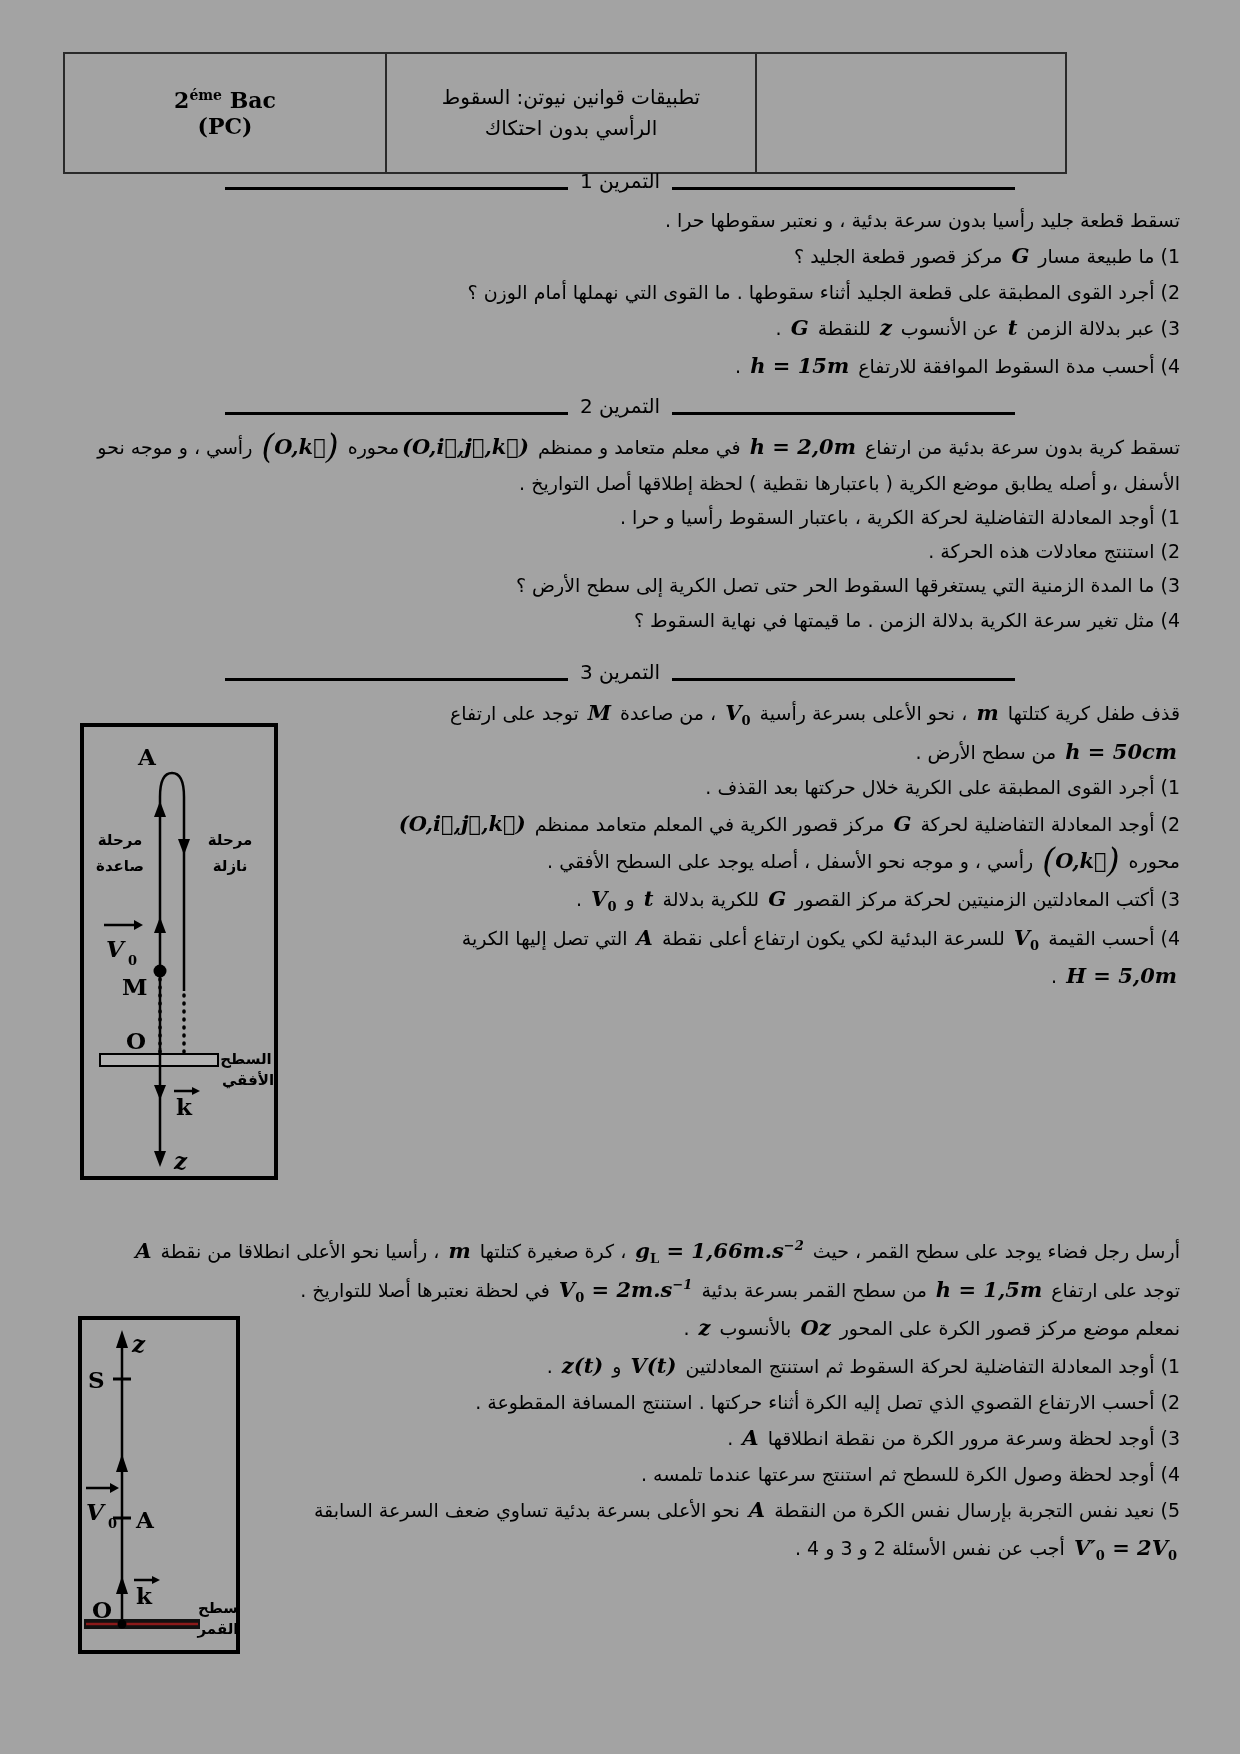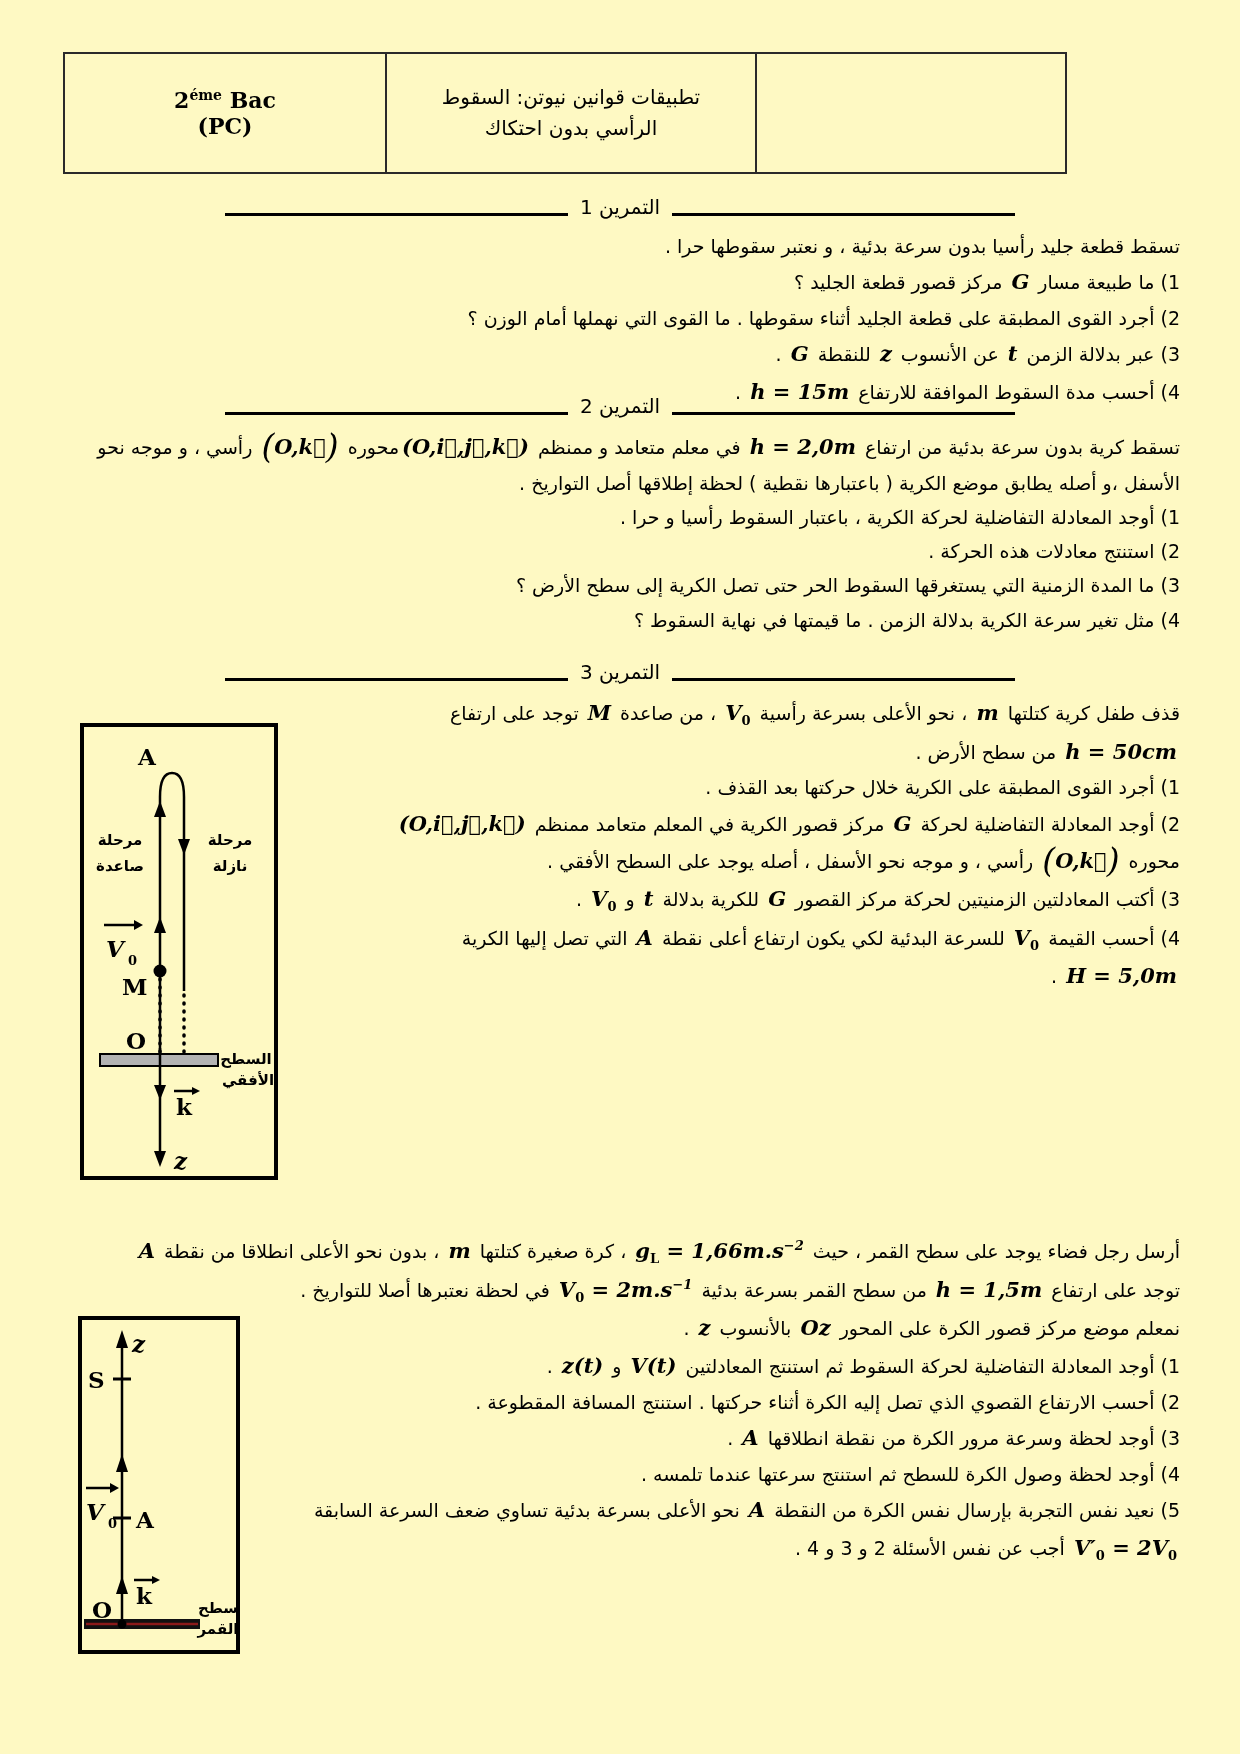--- a/index.html
+++ b/index.html
@@ -1,16 +1,16 @@
 <!DOCTYPE html>
 <html lang="ar"><head>
 <meta charset="utf-8">
 <style>
   html,body{margin:0;padding:0;background:#e8e8e8;}
-  #page{position:relative;width:1240px;height:1754px;background:#fef9c3;overflow:hidden;
+  #page{position:relative;width:1240px;height:1754px;background:#a3a3a3;overflow:hidden;
         font-family:"DejaVu Sans",sans-serif;color:#000;}
   
   #header-table{position:absolute;left:63px;top:52px;width:1000px;height:118px;
         display:flex;border:2px solid #2a2a2a;}
   .hcell{border-left:2px solid #2a2a2a;box-sizing:border-box;display:flex;flex-direction:column;
         align-items:center;justify-content:center;}
   .hcell:first-child{border-left:none;}
   #hcell-grade{width:32%;font-family:"DejaVu Serif",serif;font-weight:bold;font-size:22px;}
   #hcell-title{width:37%;font-size:20px;text-align:center;direction:rtl;padding:0 28px;line-height:1.55;}
   #hcell-empty{width:31%;}
@@ -49,21 +49,21 @@
     <div class="hcell" id="hcell-grade">
       <div id="grade-line1"><span>2</span><sup>éme</sup><span> Bac</span></div>
       <div id="grade-line2">(PC)</div>
     </div>
     <div class="hcell" id="hcell-title">
       <div>تطبيقات قوانين نيوتن: السقوط الرأسي بدون احتكاك</div>
     </div>
     <div class="hcell" id="hcell-empty"></div>
   </div>
 
-  <div class="exercise" id="ex1" style="top:195px;">
+  <div class="exercise" id="ex1" style="top:169px;">
     <div class="ex-title">
       <div class="tline"></div>
       <div class="ttext">التمرين 1</div>
       <div class="tline"></div>
     </div>
     <div class="ex-body">
         <div class="line"><span class="seg-ar">تسقط قطعة جليد رأسيا بدون سرعة بدئية ، و نعتبر سقوطها حرا .</span></div>
         <div class="line"><span class="seg-ar">1) ما طبيعة مسار </span><span class="seg-fm">G</span><span class="seg-ar"> مركز قصور قطعة الجليد ؟</span></div>
         <div class="line"><span class="seg-ar">2) أجرد القوى المطبقة على قطعة الجليد أثناء سقوطها . ما القوى التي نهملها أمام الوزن ؟</span></div>
         <div class="line"><span class="seg-ar">3) عبر بدلالة الزمن </span><span class="seg-fm">t</span><span class="seg-ar"> عن الأنسوب </span><span class="seg-fm">z</span><span class="seg-ar"> للنقطة </span><span class="seg-fm">G</span><span class="seg-ar"> .</span></div>
@@ -139,21 +139,21 @@
       <line x1="94" y1="368" x2="112" y2="368" stroke="#000" stroke-width="2.5"></line>
       <path d="M112 364 L120 368 L112 372 Z" fill="#000"></path>
       <text class="lbl-letter" x="96" y="392">k</text>
       <path d="M74 428 L86 428 L80 444 Z" fill="#000"></path>
       <text class="lbl-math" x="94" y="446">z</text>
     </svg>
   </div>
 
   <div class="exercise" id="ex4" style="top:1232px;">
     <div class="ex-body">
-        <div class="line"><span class="seg-ar">أرسل رجل فضاء يوجد على سطح القمر ، حيث </span><span class="seg-fm">g<sub>L</sub> = 1,66m.s<sup>−2</sup></span><span class="seg-ar"> ، كرة صغيرة كتلتها </span><span class="seg-fm">m</span><span class="seg-ar"> ، بدون نحو الأعلى انطلاقا من نقطة </span><span class="seg-fm">A</span></div>
+        <div class="line"><span class="seg-ar">أرسل رجل فضاء يوجد على سطح القمر ، حيث </span><span class="seg-fm">g<sub>L</sub> = 1,66m.s<sup>−2</sup></span><span class="seg-ar"> ، كرة صغيرة كتلتها </span><span class="seg-fm">m</span><span class="seg-ar"> ، رأسيا نحو الأعلى انطلاقا من نقطة </span><span class="seg-fm">A</span></div>
         <div class="line indented"><span class="seg-ar">توجد على ارتفاع </span><span class="seg-fm">h = 1,5m</span><span class="seg-ar"> من سطح القمر بسرعة بدئية </span><span class="seg-fm">V<sub>0</sub> = 2m.s<sup>−1</sup></span><span class="seg-ar"> في لحظة نعتبرها أصلا للتواريخ .</span></div>
         <div class="line indented"><span class="seg-ar">نمعلم موضع مركز قصور الكرة على المحور </span><span class="seg-fm">Oz</span><span class="seg-ar"> بالأنسوب </span><span class="seg-fm">z</span><span class="seg-ar"> .</span></div>
         <div class="line indented"><span class="seg-ar">1) أوجد المعادلة التفاضلية لحركة السقوط ثم استنتج المعادلتين </span><span class="seg-fm">V(t)</span><span class="seg-ar"> و </span><span class="seg-fm">z(t)</span><span class="seg-ar"> .</span></div>
         <div class="line indented"><span class="seg-ar">2) أحسب الارتفاع القصوي الذي تصل إليه الكرة أثناء حركتها . استنتج المسافة المقطوعة .</span></div>
         <div class="line indented"><span class="seg-ar">3) أوجد لحظة وسرعة مرور الكرة من نقطة انطلاقها </span><span class="seg-fm">A</span><span class="seg-ar"> .</span></div>
         <div class="line indented"><span class="seg-ar">4) أوجد لحظة وصول الكرة للسطح ثم استنتج سرعتها عندما تلمسه .</span></div>
         <div class="line indented"><span class="seg-ar">5) نعيد نفس التجربة بإرسال نفس الكرة من النقطة </span><span class="seg-fm">A</span><span class="seg-ar"> نحو الأعلى بسرعة بدئية تساوي ضعف السرعة السابقة</span></div>
         <div class="line indented" style="padding-left: 120px;"><span class="seg-fm">V′<sub>0</sub> = 2V<sub>0</sub></span><span class="seg-ar"> أجب عن نفس الأسئلة 2 و 3 و 4 .</span></div>
       </div>
 

